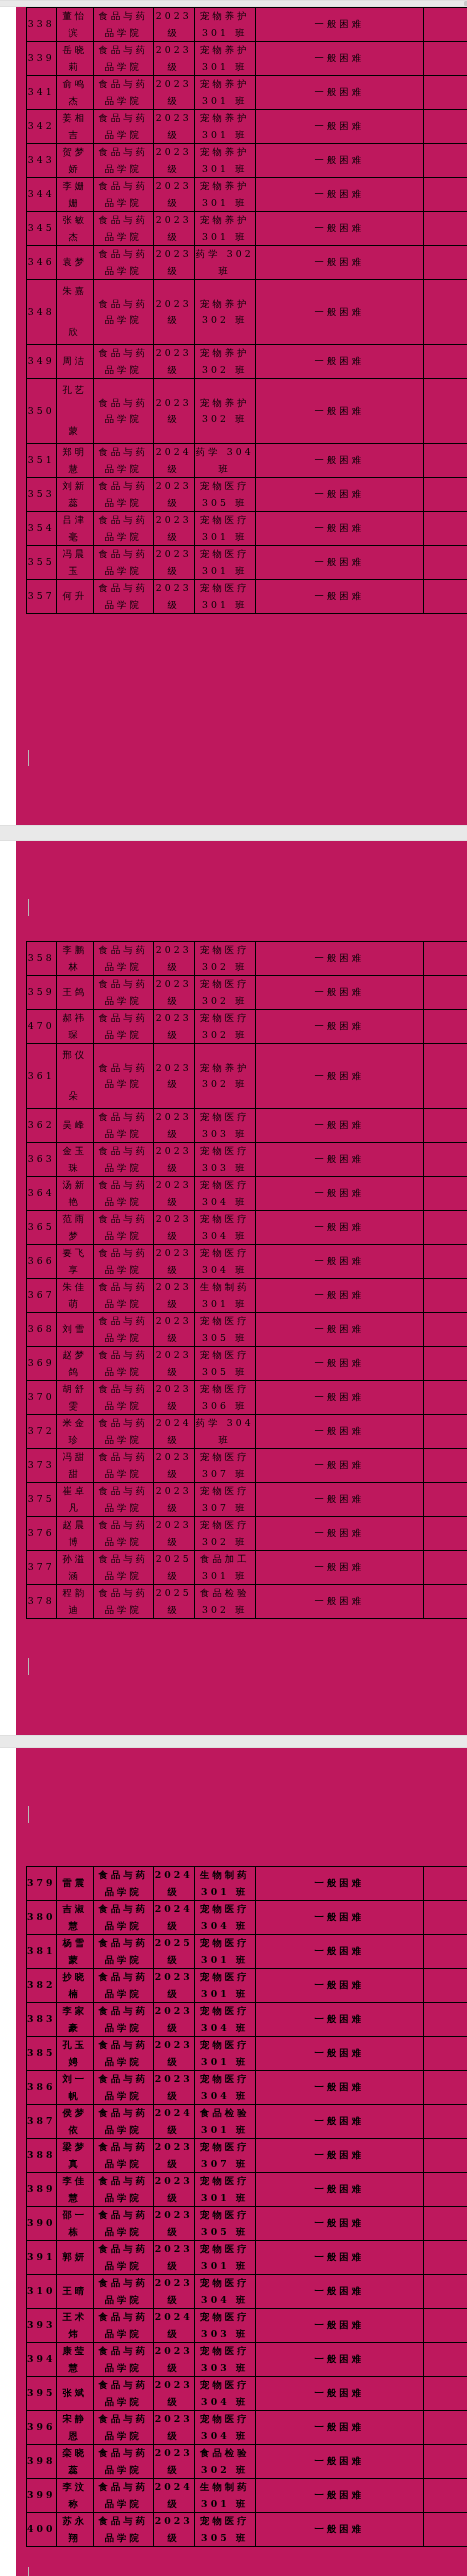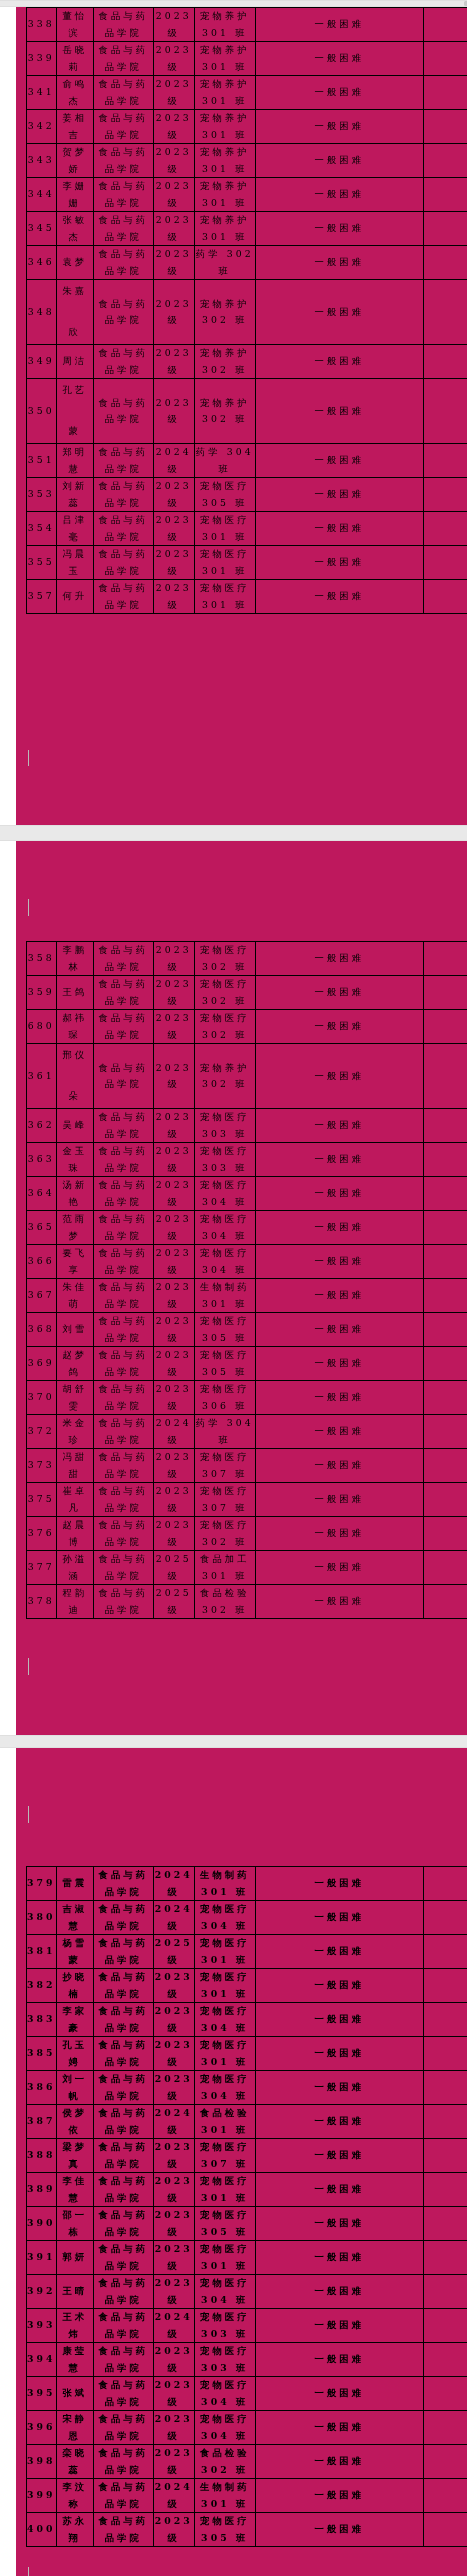--- a/index.html
+++ b/index.html
@@ -307,21 +307,21 @@
             <td class="col-college">食品与药
 品学院</td>
             <td class="col-grade">2023
 级</td>
             <td class="col-class">宠物医疗
 302 班</td>
             <td class="col-difficulty">一般困难</td>
             <td class="col-empty"></td>
           </tr>
           <tr>
-            <td class="col-no">680</td>
+            <td class="col-no">470</td>
             <td class="col-name">郝祎
 琛</td>
             <td class="col-college">食品与药
 品学院</td>
             <td class="col-grade">2023
 级</td>
             <td class="col-class">宠物医疗
 302 班</td>
             <td class="col-difficulty">一般困难</td>
             <td class="col-empty"></td>
@@ -703,21 +703,21 @@
             <td class="col-college">食品与药
 品学院</td>
             <td class="col-grade">2023
 级</td>
             <td class="col-class">宠物医疗
 301 班</td>
             <td class="col-difficulty">一般困难</td>
             <td class="col-empty"></td>
           </tr>
           <tr>
-            <td class="col-no">392</td>
+            <td class="col-no">310</td>
             <td class="col-name">王晴</td>
             <td class="col-college">食品与药
 品学院</td>
             <td class="col-grade">2023
 级</td>
             <td class="col-class">宠物医疗
 304 班</td>
             <td class="col-difficulty">一般困难</td>
             <td class="col-empty"></td>
           </tr>

